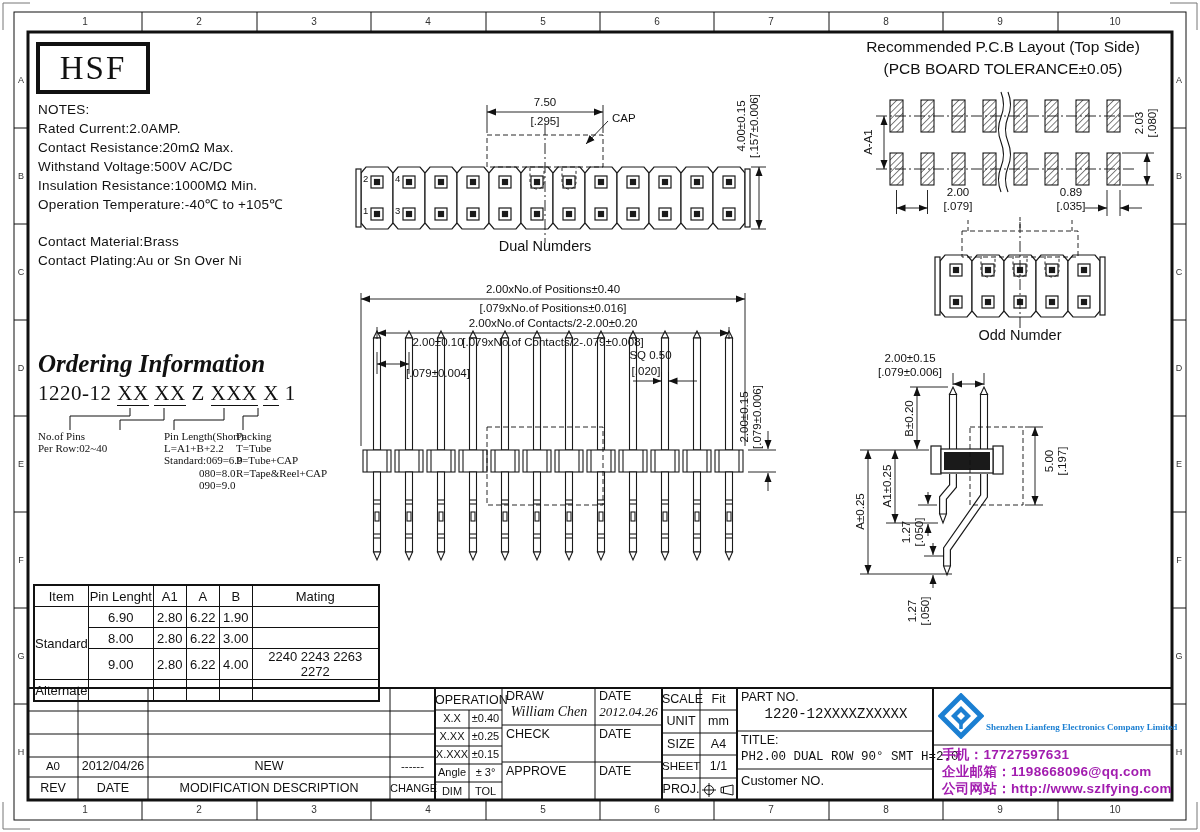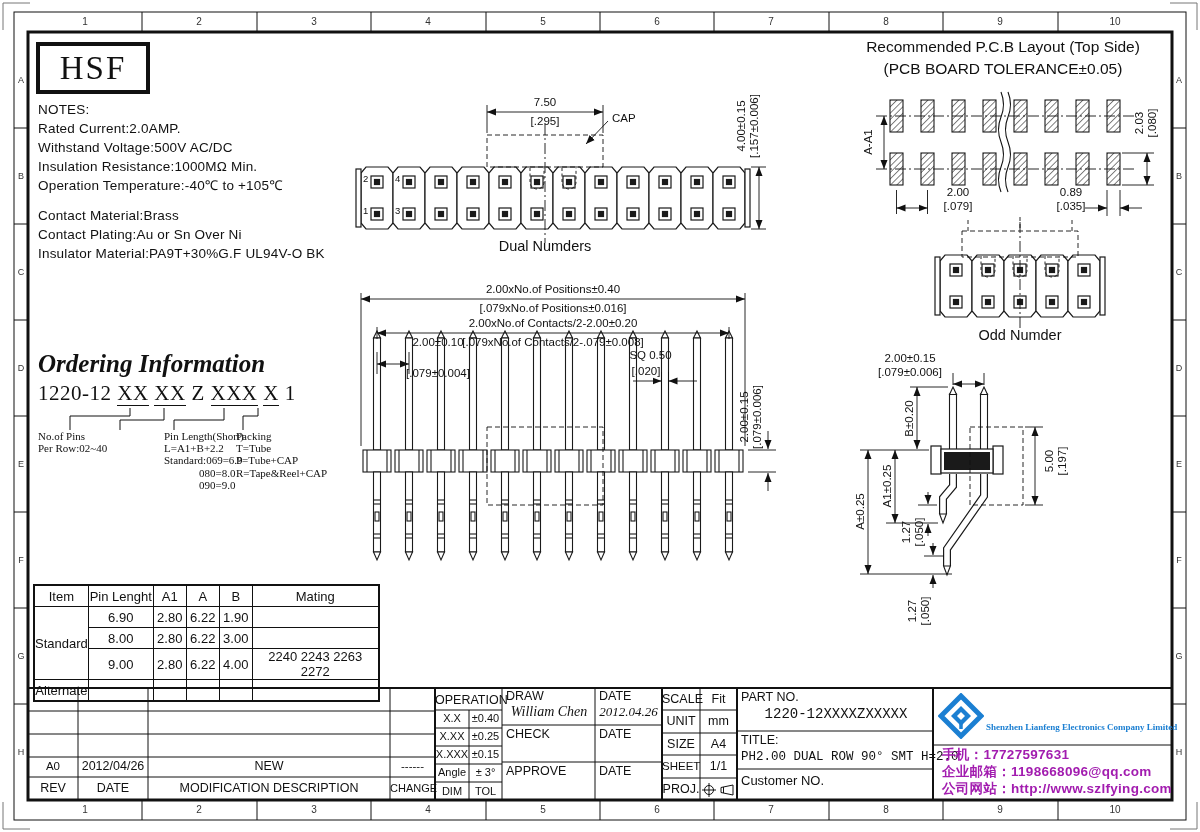--- a/index.html
+++ b/index.html
@@ -11,21 +11,21 @@
   .rot{transform:rotate(-90deg);transform-origin:0 0}
   .ser{font-family:"Liberation Serif",serif}
   .mono{font-family:"Liberation Mono",monospace}
   .num{position:absolute;font-size:10px;color:#333;line-height:20px;text-align:center;width:114px}
   .let{position:absolute;font-size:9px;color:#333;line-height:96px;text-align:center;width:14px;height:96px}
   .hsf{position:absolute;left:36px;top:42px;width:106px;height:44px;border:4px solid #111;
        display:flex;align-items:center;justify-content:center;font-family:"Liberation Serif",serif;
        font-size:33px;letter-spacing:2px;font-weight:500}
   .notes{position:absolute;left:38px;top:100px}
   .notes div{font-size:13.5px;line-height:19px;letter-spacing:.2px}
-  .notes div.gap{margin-top:11px}
+  .notes div.gap{margin-top:18px}
   .ord-title{position:absolute;left:38px;top:350px;font-family:"Liberation Serif",serif;
              font-style:italic;font-weight:bold;font-size:25px}
   .ord-code{position:absolute;left:38px;top:381px;font-family:"Liberation Serif",serif;font-size:21px;letter-spacing:.5px}
   .ord-code span.u{border-bottom:1.5px solid #111}
   .ocol{position:absolute;font-family:"Liberation Serif",serif;font-size:11px}
   .ocol div{line-height:12.2px}
   .ocol div.ind{padding-left:35px}
   table.spec{position:absolute;left:33px;top:584px;border-collapse:collapse;font-size:13px;
              text-align:center;border:2px solid #111}
   table.spec td{border:1px solid #111;padding:0;height:20px}
@@ -357,26 +357,26 @@
 <div class="let" style="left:1172px;top:416px">E</div>
 <div class="let" style="left:1172px;top:512px">F</div>
 <div class="let" style="left:1172px;top:608px">G</div>
 <div class="let" style="left:1172px;top:704px">H</div>
 
 <div class="hsf">HSF</div>
 
 <div class="notes">
   <div>NOTES:</div>
   <div>Rated Current:2.0AMP.</div>
+  <div>Contact Resistance:20mΩ Max.</div>
   <div>Withstand Voltage:500V AC/DC</div>
   <div>Insulation Resistance:1000MΩ Min.</div>
   <div>Operation Temperature:-40℃ to +105℃</div>
   <div class="gap">Contact Material:Brass</div>
   <div>Contact Plating:Au or Sn Over Ni</div>
-  <div>Insulator Material:PA9T+30%G.F UL94V-O BK</div>
 </div>
 
 <div class="ord-title">Ordering Information</div>
 <div class="ord-code"><span>1220-12 </span><span class="u">XX</span><span> </span><span class="u">XX</span><span> Z </span><span class="u">XXX</span><span> </span><span class="u">X</span><span> 1</span></div>
 
 <div class="ocol" style="left:38px;top:430px">
   <div>No.of Pins</div>
       <div>Per Row:02~40</div>
 </div>
 <div class="ocol" style="left:164px;top:430px">

